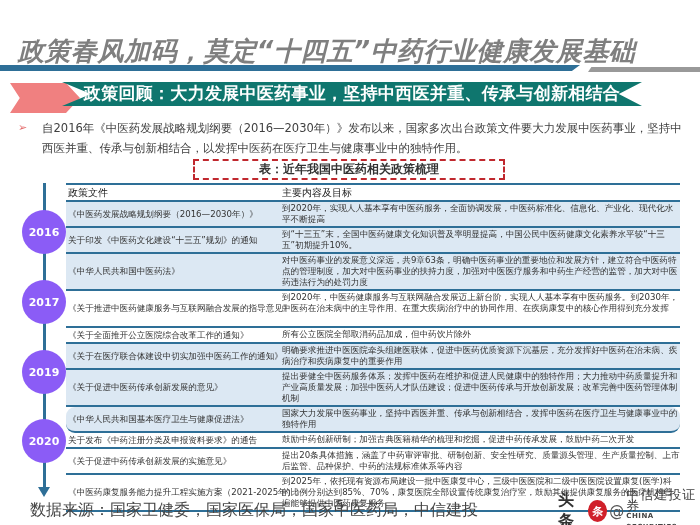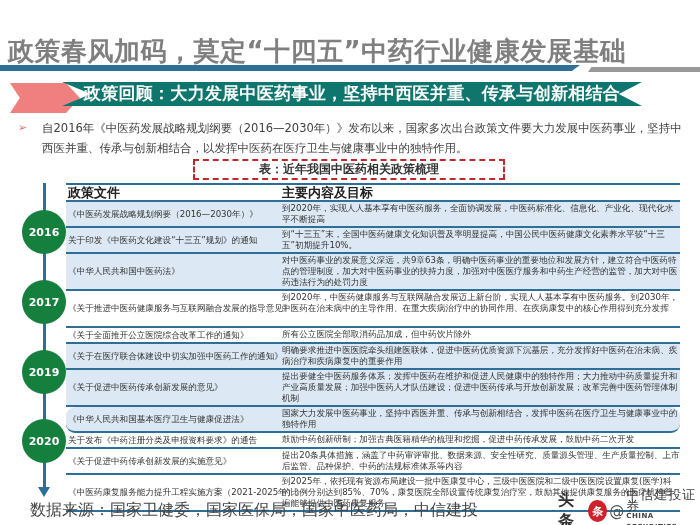--- a/index.html
+++ b/index.html
@@ -1,31 +1,31 @@
 <!DOCTYPE html>
 <html><head>
 <meta charset="utf-8">
 <style>
   html, body { margin:0; padding:0; }
   body { width:700px; height:525px; background:#ffffff; position:relative; overflow:hidden; font-family:"DejaVu Sans", "Liberation Sans", sans-serif; color:#333; }
-  .title { position:absolute; left:8px; top:34px; font-size:26px; font-weight:bold; color:#7f7f7f; letter-spacing:0.5px; white-space:nowrap; }
+  .title { position:absolute; left:18px; top:34px; font-size:26px; font-weight:bold; color:#7f7f7f; letter-spacing:0.5px; white-space:nowrap;font-style:italic; }
   .rule-blue { position:absolute; left:0; top:65px; width:580px; height:6px; background:#2e6f97; clip-path:polygon(0 0,100% 0,98.6% 100%,0 100%); }
   .rule-gray { position:absolute; left:588px; top:67px; width:112px; height:5px; background:#999999; clip-path:polygon(3% 0,100% 0,100% 100%,0 100%); }
   .banner-pink { position:absolute; left:10px; top:83px; width:70px; height:30px; background:#f08080; clip-path:polygon(0 0,80% 0,100% 50%,80% 100%,0 100%,14% 50%); }
   .banner-blue { position:absolute; left:62px; top:82px; width:580px; height:24px; background:#0f766e; clip-path:polygon(0 0,100% 0,96% 50%,100% 100%,0 100%,5% 50%); display:flex; align-items:flex-start; justify-content:center; }
   .banner-text { color:#fff; font-size:17px; font-weight:bold; letter-spacing:0.3px; white-space:nowrap; }
   .intro { position:absolute; left:18px; top:118px; width:670px; font-size:11.5px; line-height:20px; color:#404040; }
   .intro .arrow { position:absolute; left:0; top:0; color:#e46c6c; font-size:11px; }
   .intro .text { padding-left:24px; }
   .caption { position:absolute; left:193px; top:159px; width:312px; height:21px; border:2px dashed #c0282e; border-top-width:2px; box-sizing:border-box; display:flex; align-items:center; justify-content:center; font-size:12px; font-weight:bold; color:#333; }
   .timeline { position:absolute; left:43px; top:183px; width:3px; height:307px; background:#2e6f97; }
   .tl-arrow { position:absolute; left:38px; top:487px; width:0; height:0; border-left:6px solid transparent; border-right:6px solid transparent; border-top:10px solid #2e6f97; }
-  .year { position:absolute; left:22px; width:44px; height:44px; border-radius:50%; background:#15803d; color:#fff; font-size:11px; font-weight:bold; display:flex; align-items:center; justify-content:center; }
+  .year { position:absolute; left:22px; width:44px; height:44px; border-radius:50%; background:#8b5cf6; color:#fff; font-size:11px; font-weight:bold; display:flex; align-items:center; justify-content:center; }
   .table { position:absolute; left:66px; top:183px; width:614px; }
-  .thead { display:flex; height:15px; border-top:2px solid #2e6f97; border-bottom:2px solid #2e6f97; font-size:13px; font-weight:bold; color:#222; align-items:center; }
+  .thead { display:flex; height:15px; border-top:2px solid #2e6f97; border-bottom:2px solid #2e6f97; font-size:10px; font-weight:normal; color:#222; align-items:center; }
   .c1 { width:212px; padding-left:2px; box-sizing:border-box; }
   .c2 { flex:1; padding-left:4px; box-sizing:border-box; }
   .row { display:flex; border-bottom:2px solid #2e6f97; font-size:8.6px; line-height:11px; color:#333; }
   .row.blue { background:#dce8f3; }
   .row .c1 { display:flex; align-items:center; white-space:nowrap; }
   .row .c2 { padding-top:1px; padding-bottom:14px; }
   .footer-src { position:absolute; left:30px; top:500px; font-size:16px; color:#444; }
   .page-num { position:absolute; left:336px; top:497px; font-size:13px; color:#444; }
   .logo { position:absolute; left:558px; top:489px; display:flex; align-items:center; gap:2px; }
   .logo .tt { font-size:16px; color:#333; font-weight:bold; }
@@ -97,21 +97,21 @@
   <div class="row blue" style="height:24px;border-radius:9px;">
     <div class="c1">《中华人民共和国基本医疗卫生与健康促进法》</div>
     <div class="c2">国家大力发展中医药事业，坚持中西医并重、传承与创新相结合，发挥中医药在医疗卫生与健康事业中的独特作用</div>
   </div>
   <div class="row" style="height:14px;">
     <div class="c1">关于发布《中药注册分类及申报资料要求》的通告</div>
     <div class="c2">鼓励中药创新研制；加强古典医籍精华的梳理和挖掘，促进中药传承发展，鼓励中药二次开发</div>
   </div>
   <div class="row" style="height:24px;">
     <div class="c1">《关于促进中药传承创新发展的实施意见》</div>
-    <div class="c2">提出20条具体措施，涵盖了中药审评审批、数据来源、安全性研究、质量源头管理、生产质量控制、上市后监管、品种保护、中药的法规标准体系等内容</div>
+    <div class="c2">提出20条具体措施，涵盖了中药审评审批、研制创新、安全性研究、质量源头管理、生产质量控制、上市后监管、品种保护、中药的法规标准体系等内容</div>
   </div>
   <div class="row" style="height:35px;">
     <div class="c1">《中医药康复服务能力提升工程实施方案（2021-2025年）》</div>
     <div class="c2">到2025年，依托现有资源布局建设一批中医康复中心，三级中医医院和二级中医医院设置康复(医学)科的比例分别达到85%、70%，康复医院全部设置传统康复治疗室，鼓励其他提供康复服务的医疗机构普遍能够提供中医药康复服务</div>
   </div>
 </div>
 
 <div class="footer-src">数据来源：国家卫健委，国家医保局，国家中医药局，中信建投</div>
 <div class="page-num">5</div>
 

